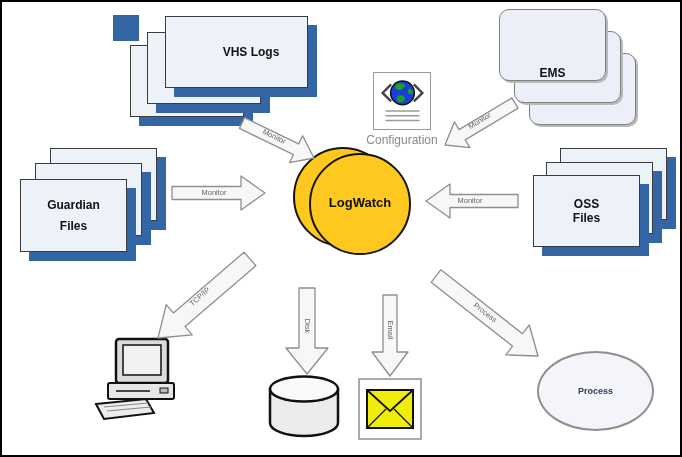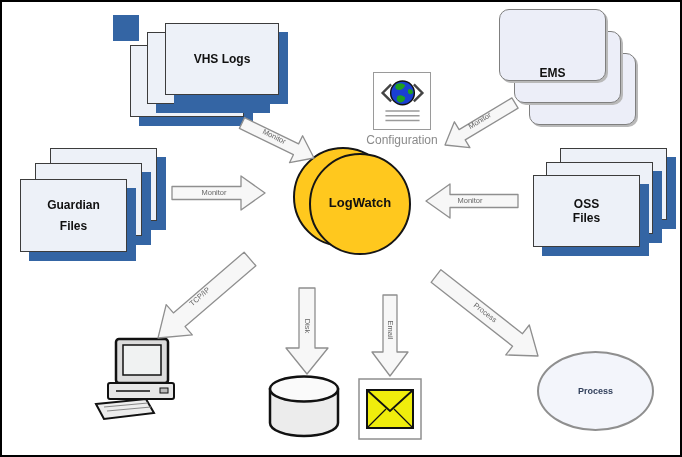--- a/index.html
+++ b/index.html
@@ -16,21 +16,21 @@
     box-shadow:9px 9px 0 #3465A4;
     display:flex;align-items:center;justify-content:center;
     flex-direction:column;
   }
   .card .lbl{font-weight:bold;font-size:12px;color:#111;line-height:14px;text-align:center;}
   .navy-peek{position:absolute;width:26px;height:26px;background:#3465A4;}
   
   .stack-vhs{left:111px;top:13px;width:190px;height:125px;}
   .stack-vhs .c-back{left:17px;top:30px;}
   .stack-vhs .c-mid{left:34px;top:17px;}
-  .stack-vhs .c-front{left:52px;top:8px;}
+  .stack-vhs .c-front{left:52px;top:1px;padding-left:29px;}
   
   .stack-guardian{left:18px;top:146px;width:160px;height:120px;}
   .stack-guardian .card{width:105px;height:71px;gap:7px;}
   .stack-guardian .c-back{left:30px;top:0;}
   .stack-guardian .c-mid{left:15px;top:15px;}
   .stack-guardian .c-front{left:0;top:31px;}
   
   .stack-oss{left:531px;top:146px;width:150px;height:110px;padding-left:40px;}
   .stack-oss .card{width:105px;height:70px;}
   .stack-oss .c-back{left:27px;top:0;}

